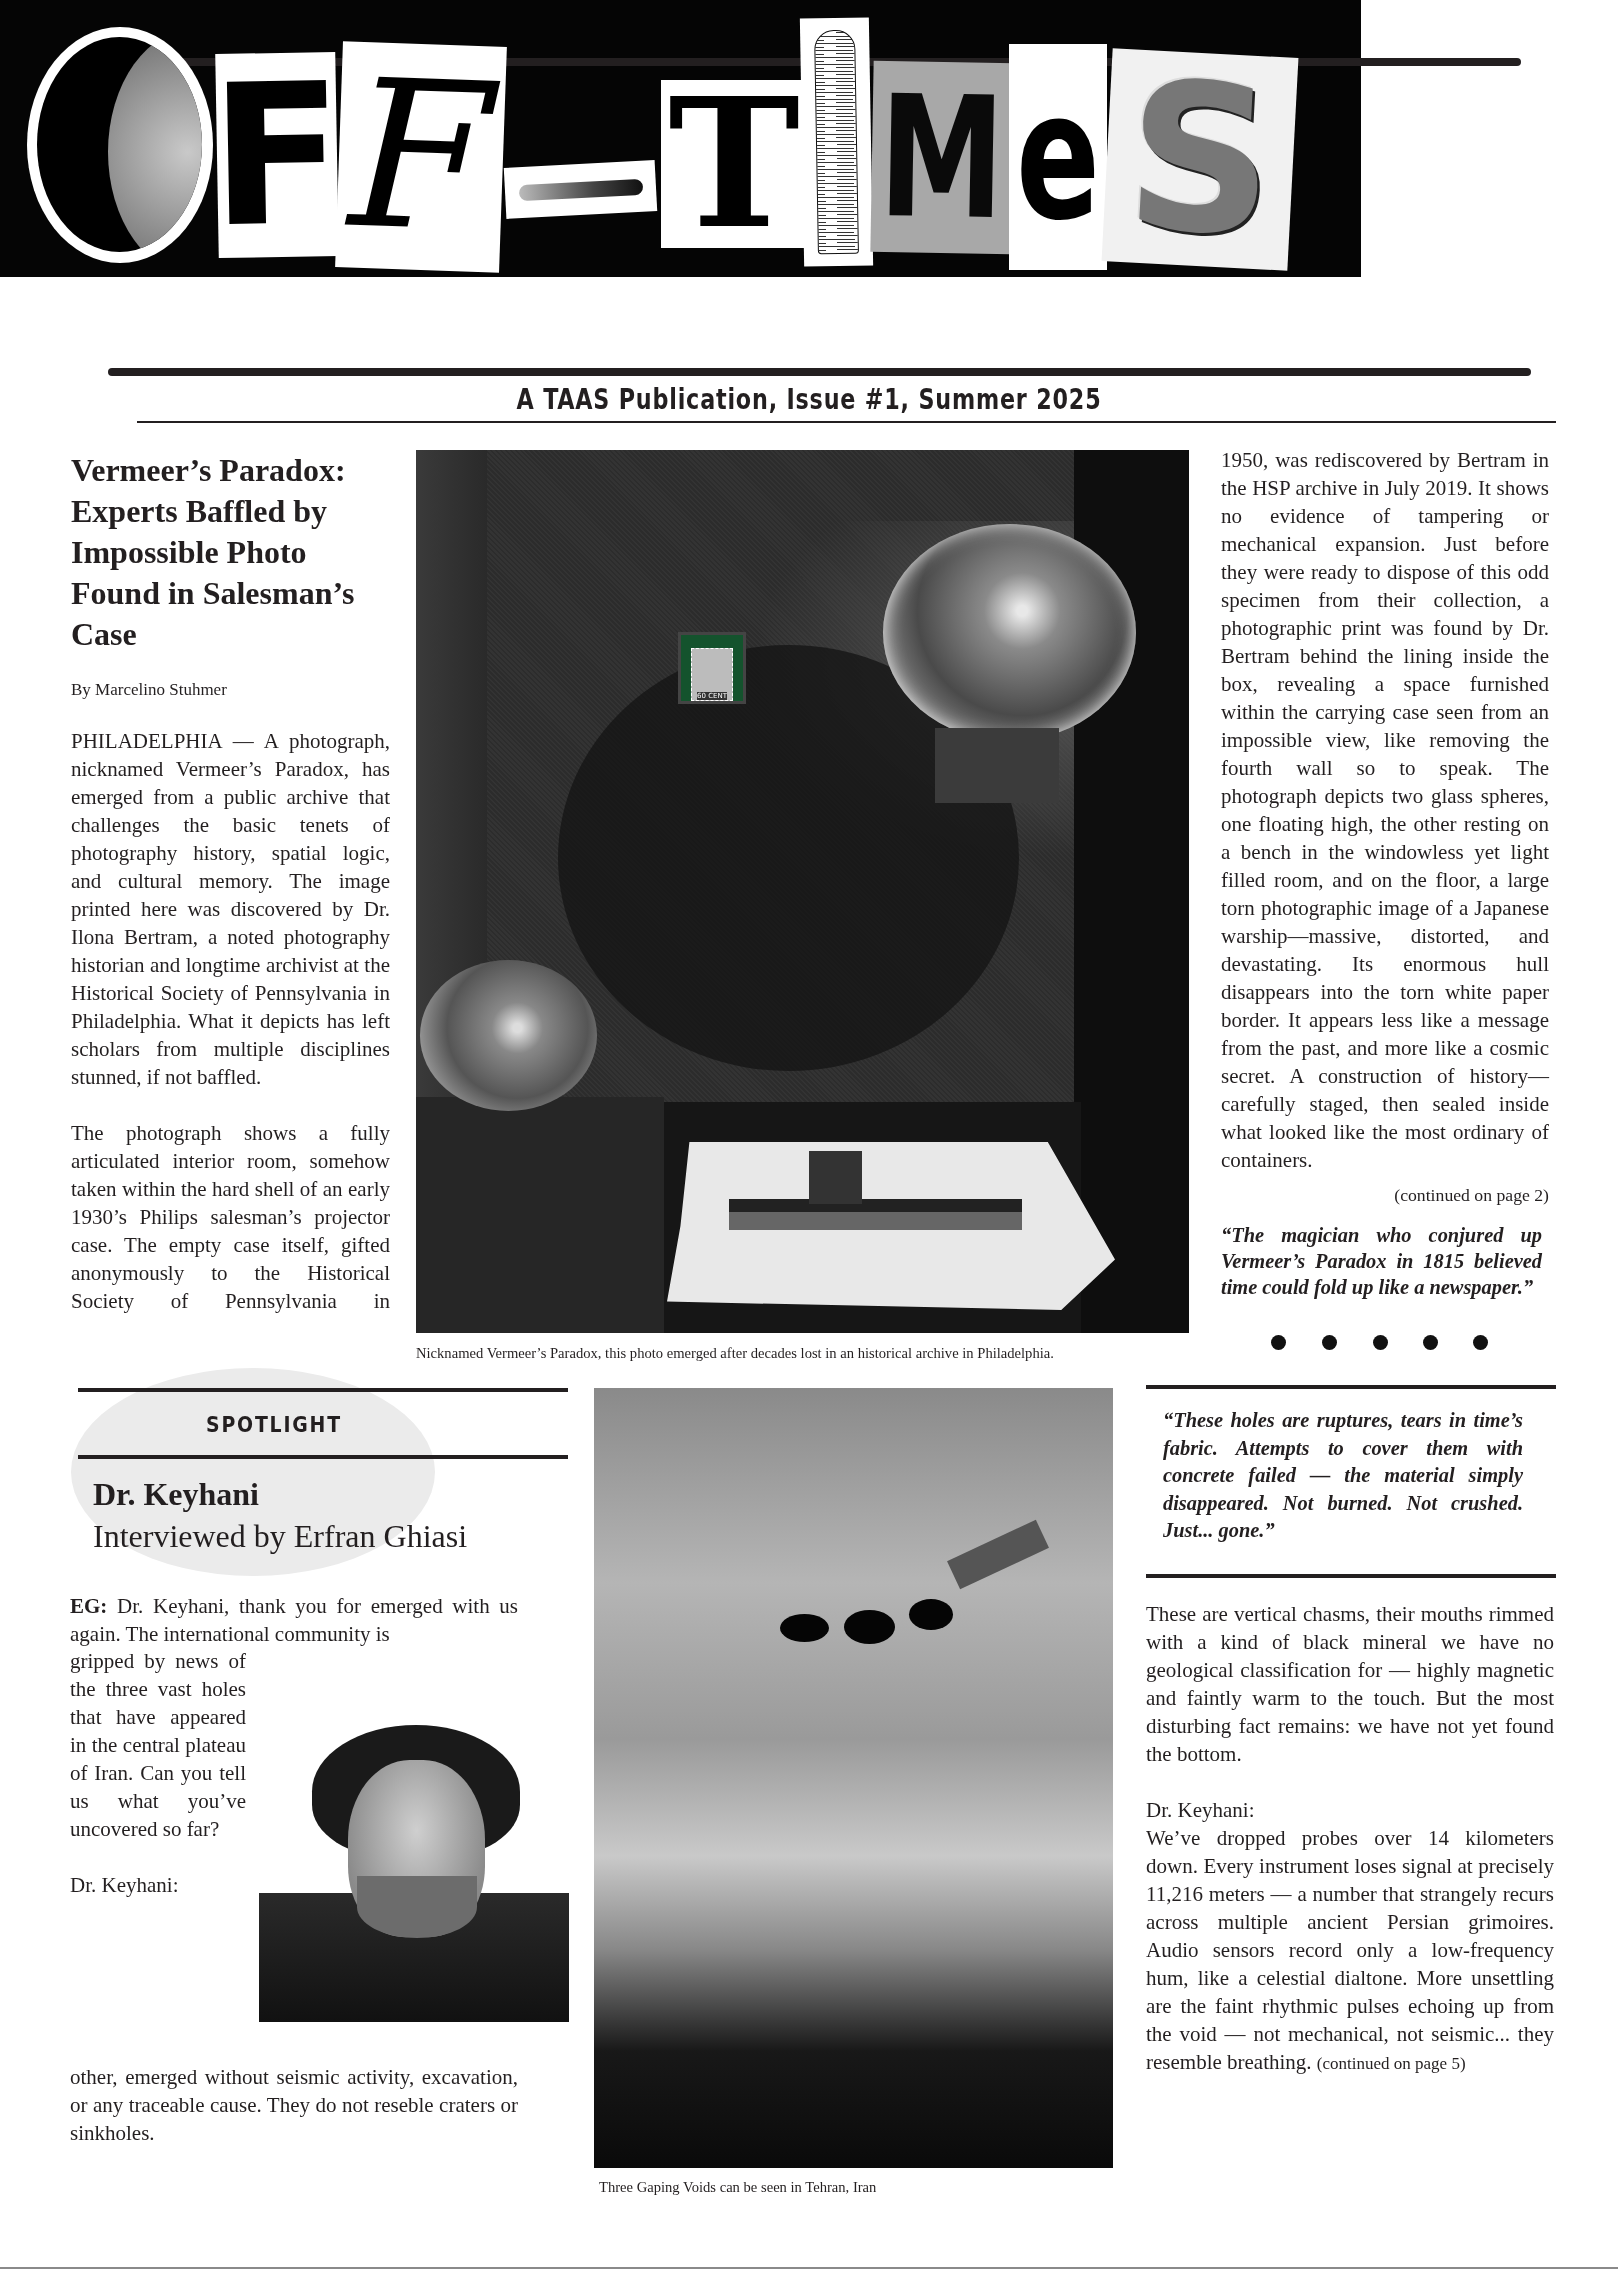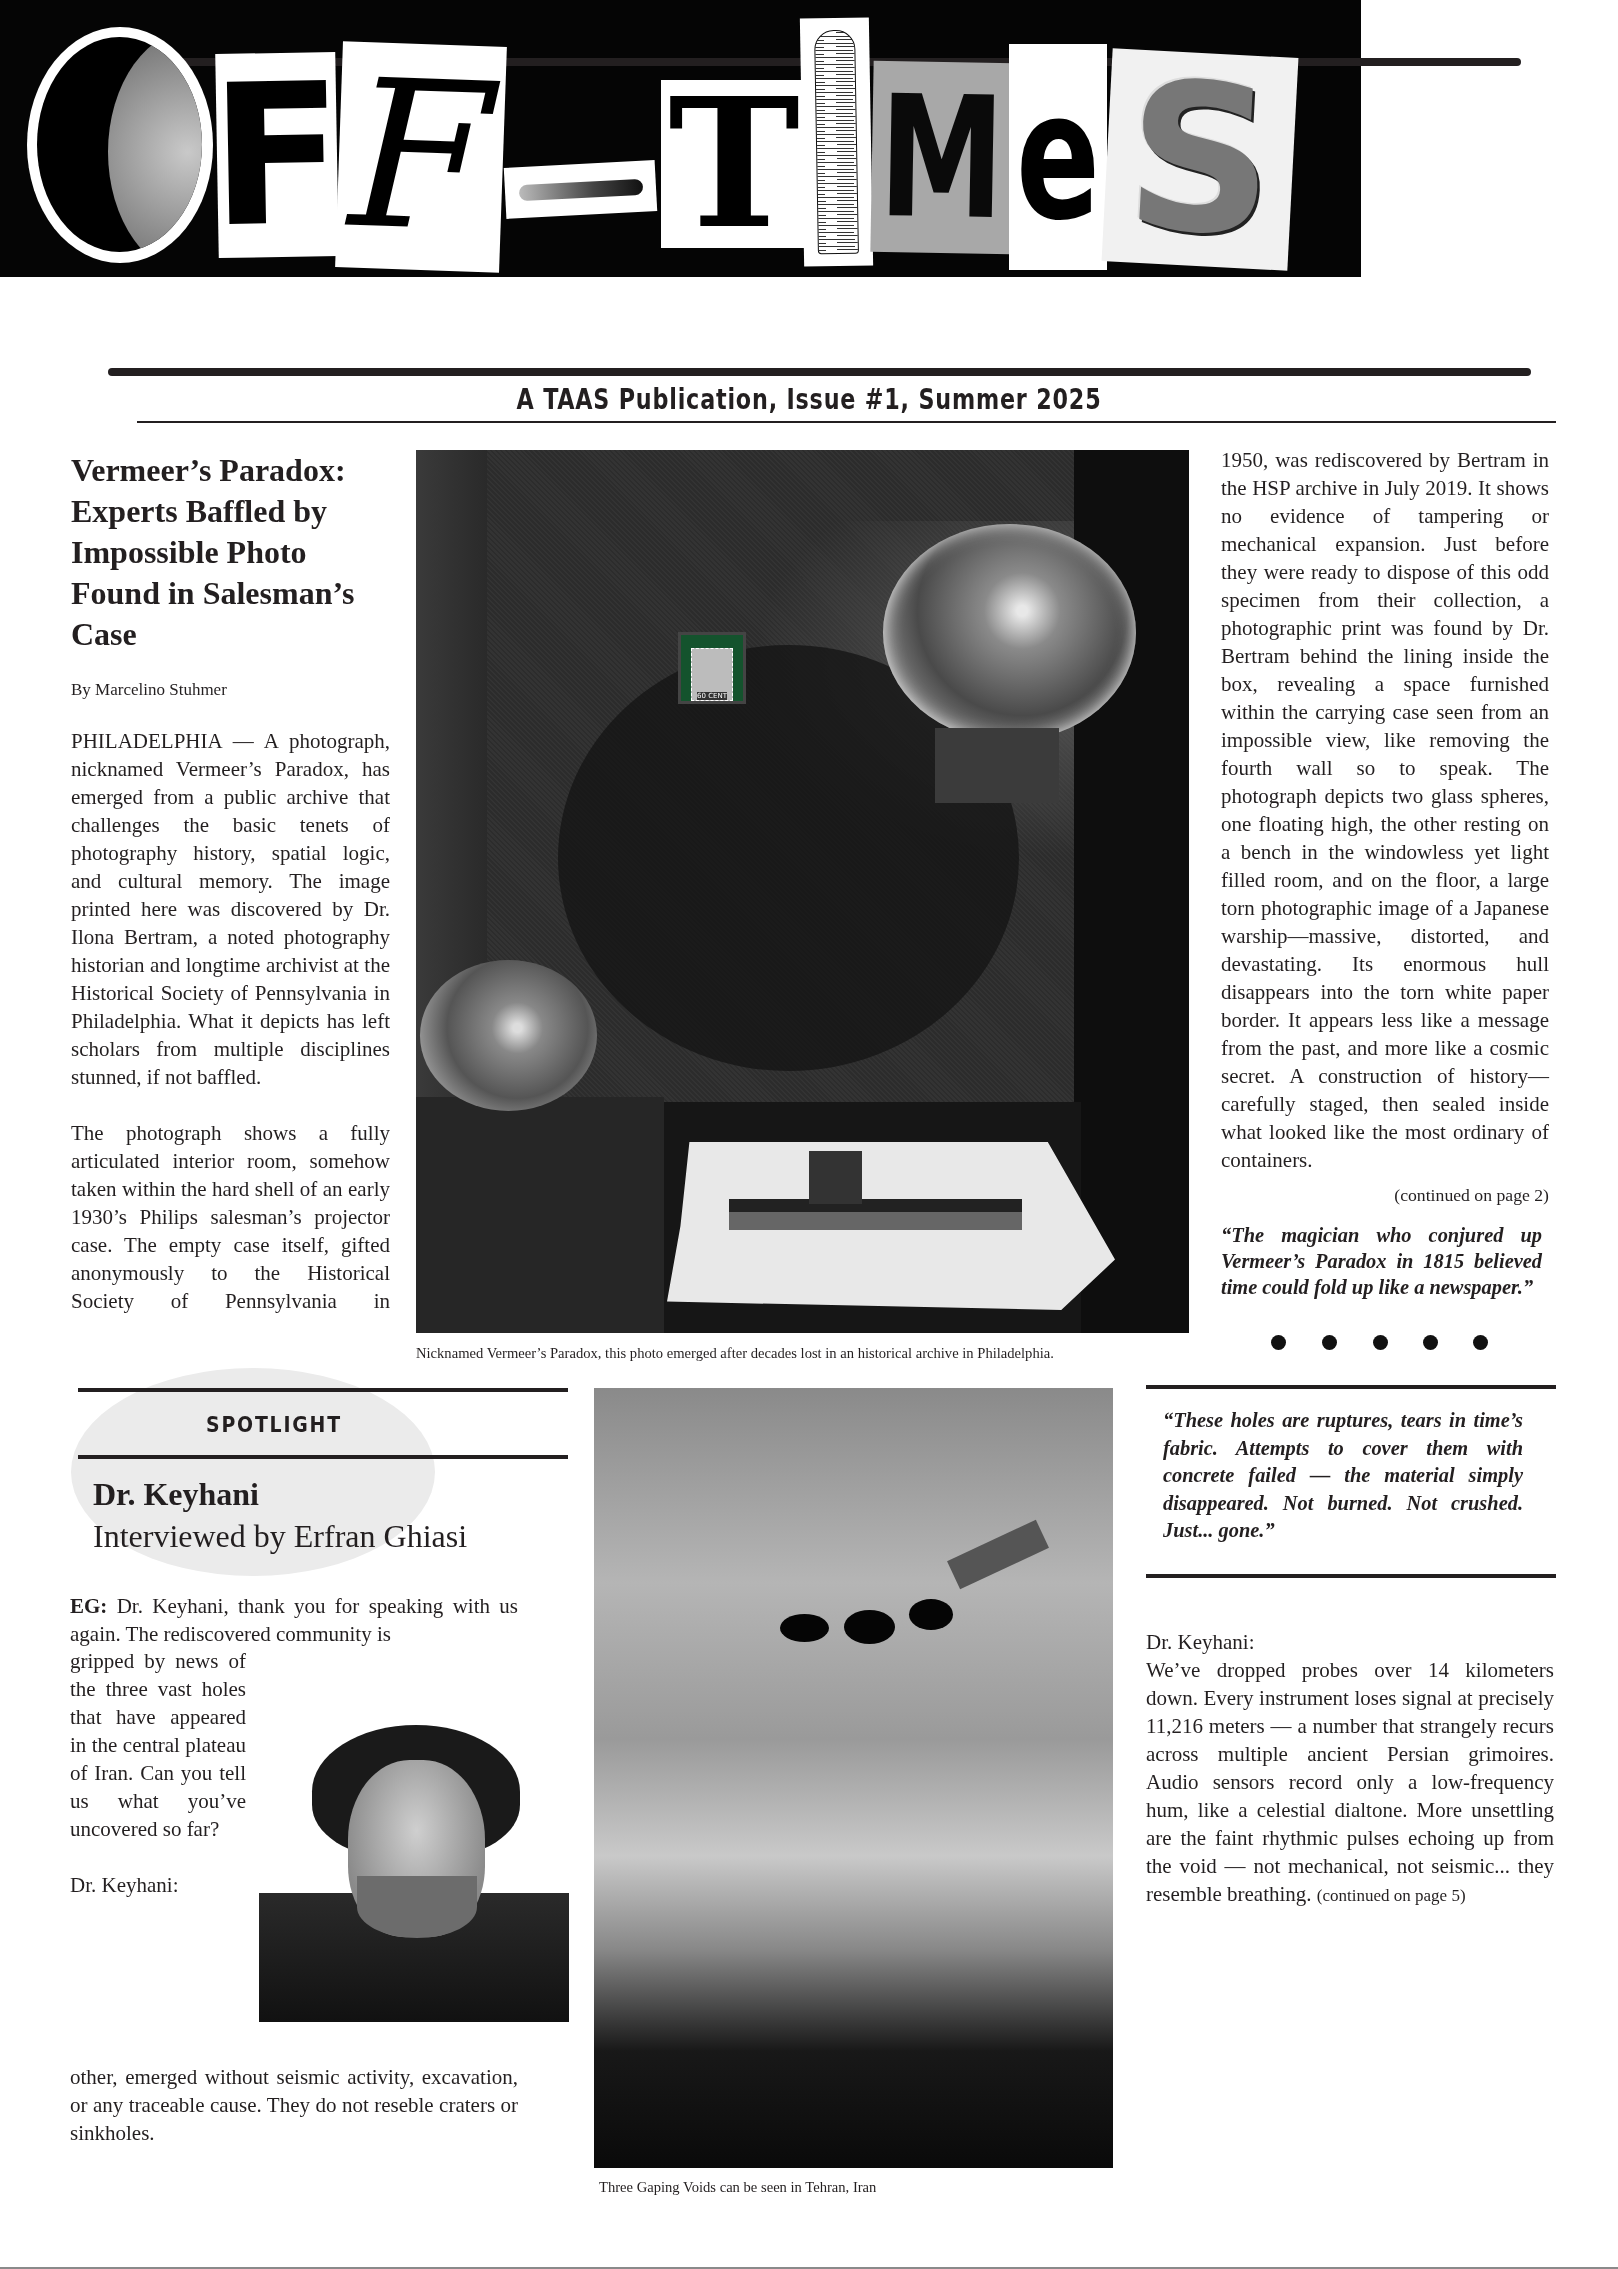--- a/index.html
+++ b/index.html
@@ -127,21 +127,21 @@
 <div class="rule" style="left:1146px;top:1385px;width:410px;height:3.5px;"></div>
 
 <div class="abs" style="left:71px;top:1368px;width:364px;height:208px;border-radius:50%;background:#ebebeb;"></div>
 <div class="rule" style="left:78px;top:1388px;width:490px;height:3.5px;"></div>
 <div class="abs spot" style="left:206px;top:1413px;">SPOTLIGHT</div>
 <div class="rule" style="left:78px;top:1455px;width:490px;height:3.5px;"></div>
 <div class="abs" style="left:93px;top:1476px;font-size:32px;font-weight:bold;">Dr. Keyhani</div>
 <div class="abs" style="left:93px;top:1518px;font-size:32px;">Interviewed by Erfran Ghiasi</div>
 
 <div class="col" style="left:70px;top:1592px;width:448px;">
-  <p><b>EG:</b> <span>Dr. Keyhani, thank you for speaking with us again. The rediscovered community is</span></p>
+  <p><b>EG:</b> <span>Dr. Keyhani, thank you for emerged with us again. The international community is</span></p>
 </div>
 <div class="col" style="left:70px;top:1647px;width:176px;">
   <p>gripped by news of the three vast holes that have appeared in the central plateau of Iran. Can you tell us what you’ve uncovered so far?</p>
   <div class="gap"></div>
   <p style="text-align:left;">Dr. Keyhani:</p>
 </div>
 
 <div class="photo" style="left:259px;top:1725px;width:310px;height:297px;background:#fff;">
   <div style="position:absolute;left:0;top:168px;width:310px;height:129px;background:linear-gradient(180deg,#2a2a2a,#111);"></div>
   <div style="position:absolute;left:53px;top:0;width:208px;height:133px;border-radius:50% 50% 40% 40%;background:#1a1a1a;"></div>
@@ -156,19 +156,20 @@
   <div style="position:absolute;left:186px;top:226px;width:49px;height:28px;border-radius:50%;background:#050505;"></div>
   <div style="position:absolute;left:250px;top:222px;width:51px;height:34px;border-radius:50%;background:#050505;"></div>
   <div style="position:absolute;left:315px;top:211px;width:44px;height:31px;border-radius:50%;background:#050505;"></div>
   <div style="position:absolute;left:355px;top:151px;width:98px;height:31px;background:#555;transform:rotate(-25deg);"></div>
 </div>
 <div class="caption" style="left:599px;top:2179px;">Three Gaping Voids can be seen in Tehran, Iran</div>
 
 <div class="abs" style="left:1163px;top:1407px;width:360px;font-weight:bold;font-size:20.4px;line-height:27.5px;text-align:justify;font-style:italic;">“These holes are ruptures, tears in time’s fabric. Attempts to cover them with concrete failed — the material simply disappeared. Not burned. Not crushed. Just... gone.”</div>
 <div class="rule" style="left:1146px;top:1574px;width:410px;height:3.5px;"></div>
 <div class="col" style="left:1146px;top:1600px;width:408px;">
+  <p>These are vertical chasms, their mouths rimmed with a kind of black mineral we have no geological classification for — highly magnetic and faintly warm to the touch. But the most disturbing fact remains: we have not yet found the bottom.</p>
   <div class="gap"></div>
   <p style="text-align:left;">Dr. Keyhani:</p>
   <p><span>We’ve dropped probes over 14 kilometers down. Every instrument loses signal at precisely 11,216 meters — a number that strangely recurs across multiple ancient Persian grimoires. Audio sensors record only a low-frequency hum, like a celestial dialtone. More unsettling are the faint rhythmic pulses echoing up from the void — not mechanical, not seismic... they resemble breathing.</span>&nbsp;<span style="font-size:17px;">(continued on page 5)</span></p>
 </div>
 
 <div class="rule" style="left:0;top:2267px;width:1618px;height:2.7px;background:#8a8a8a;"></div>
 
 
 </body></html>

